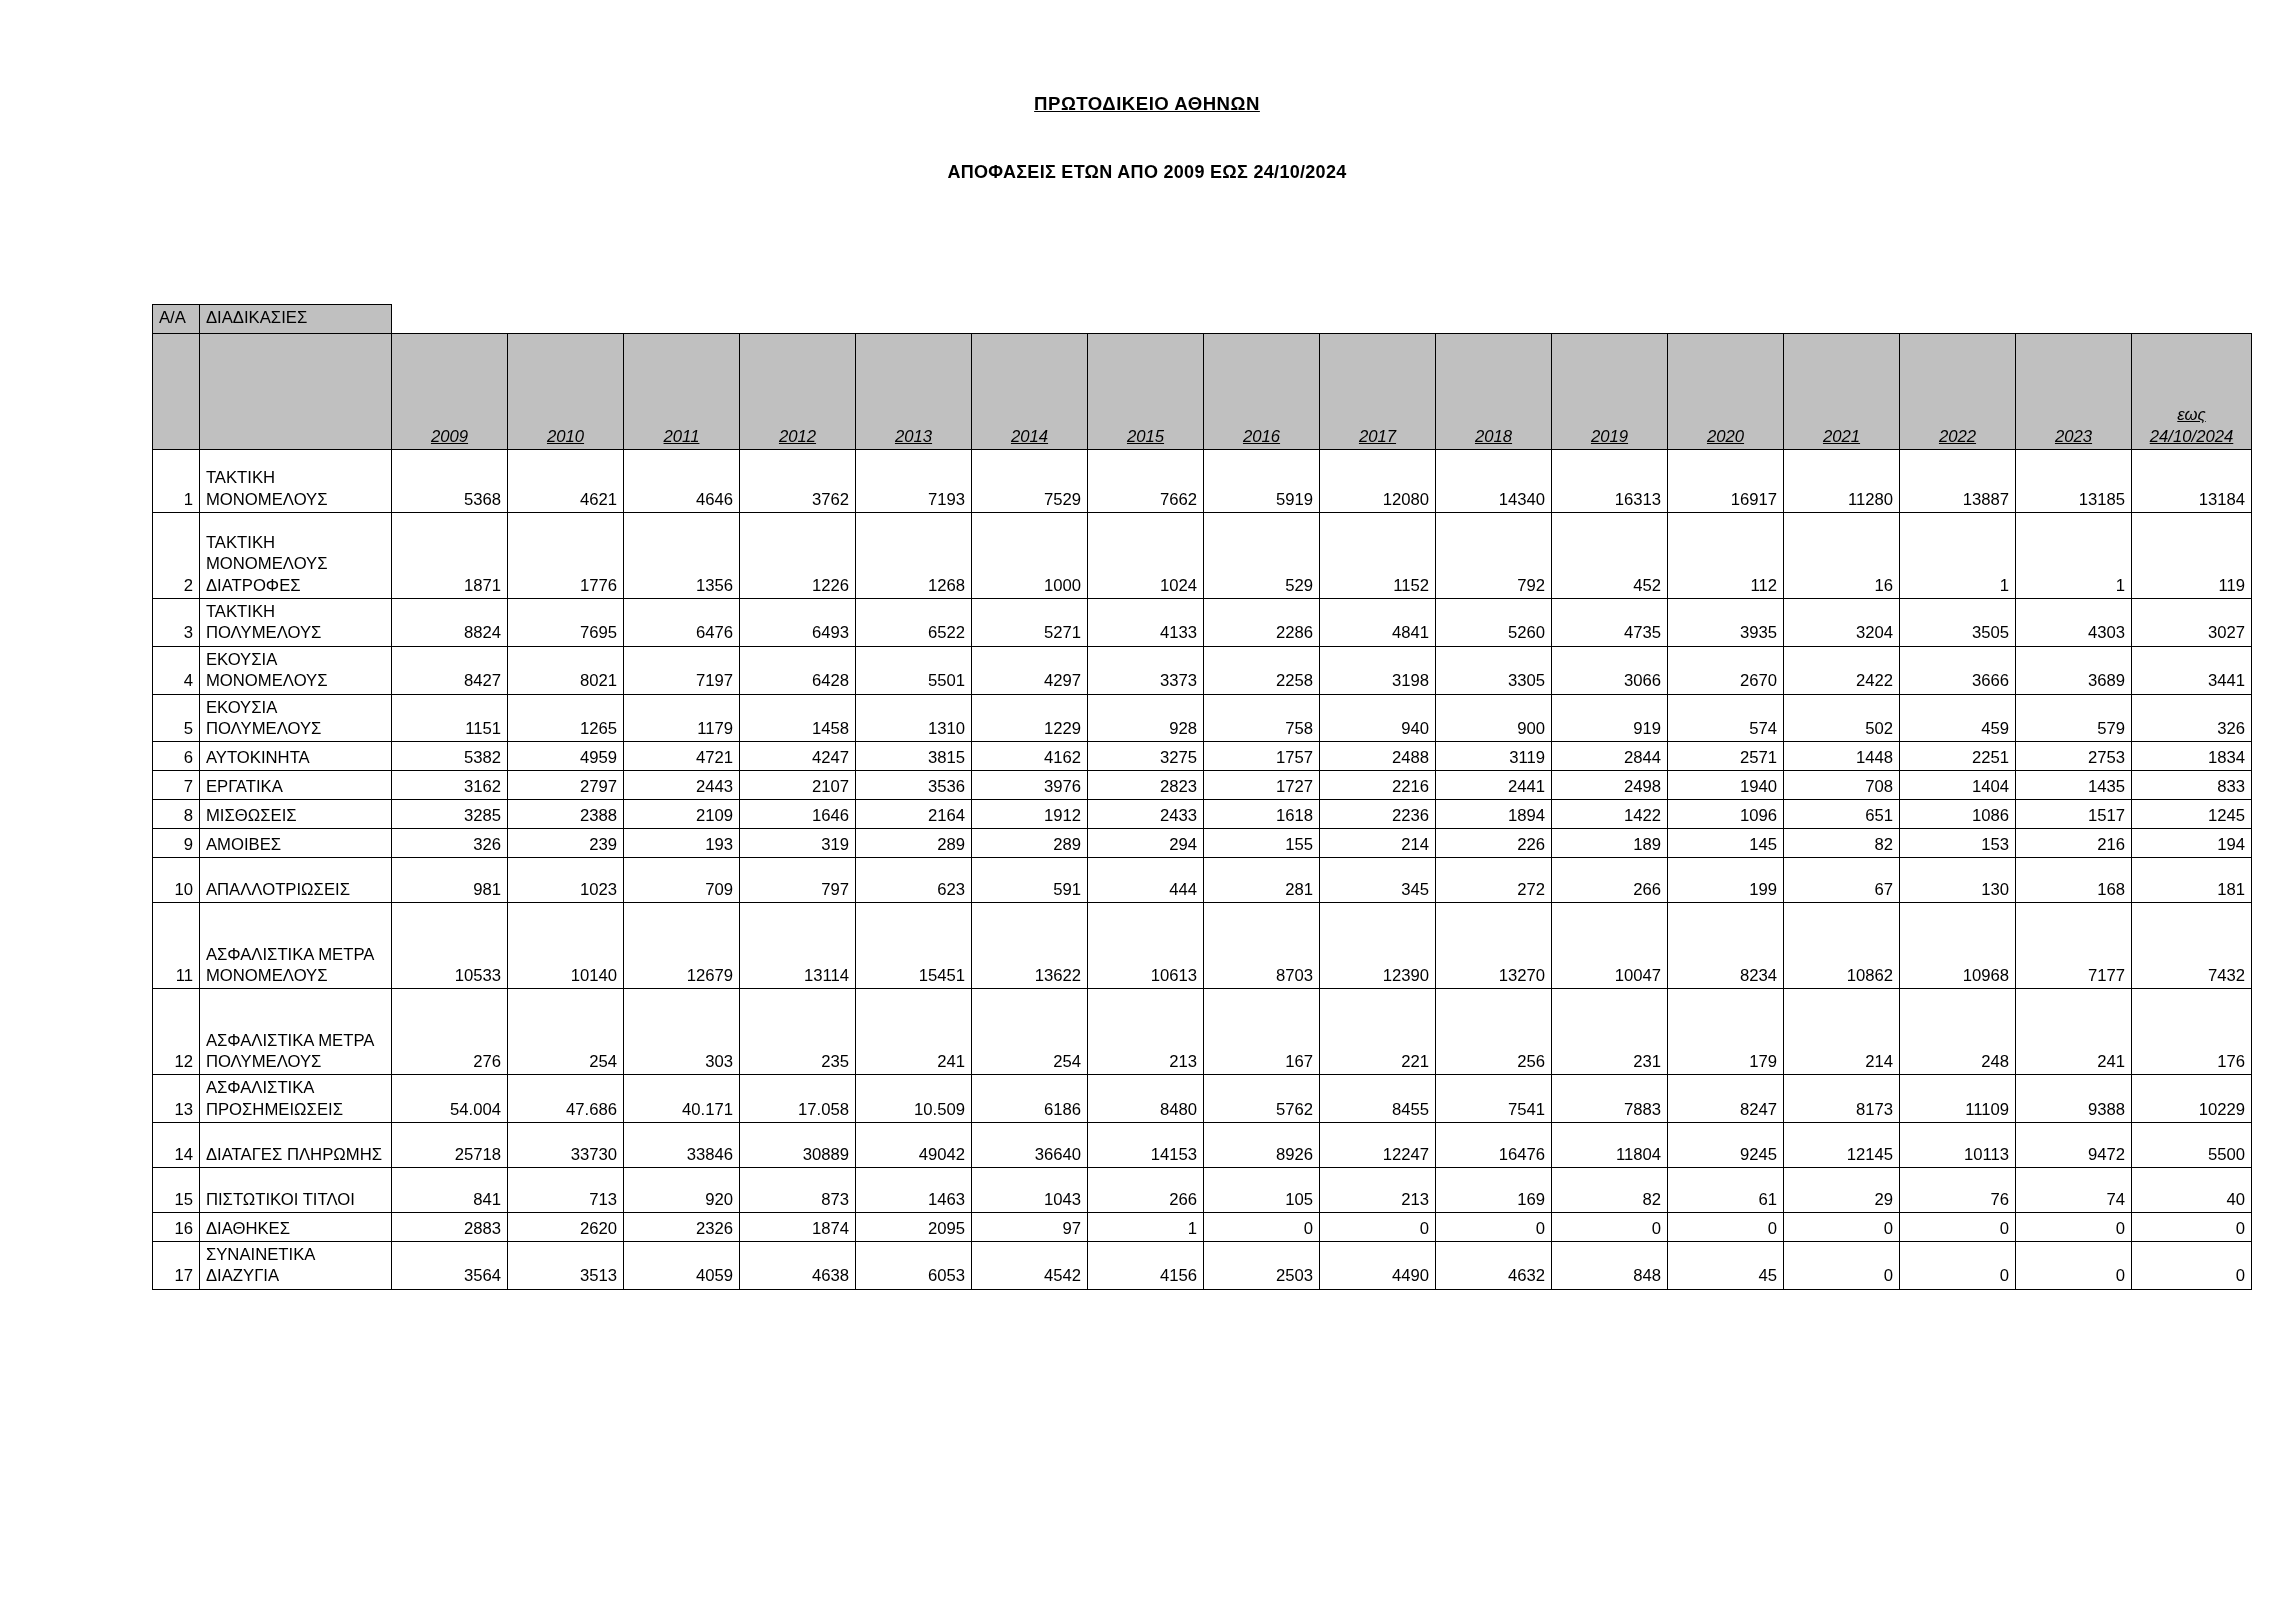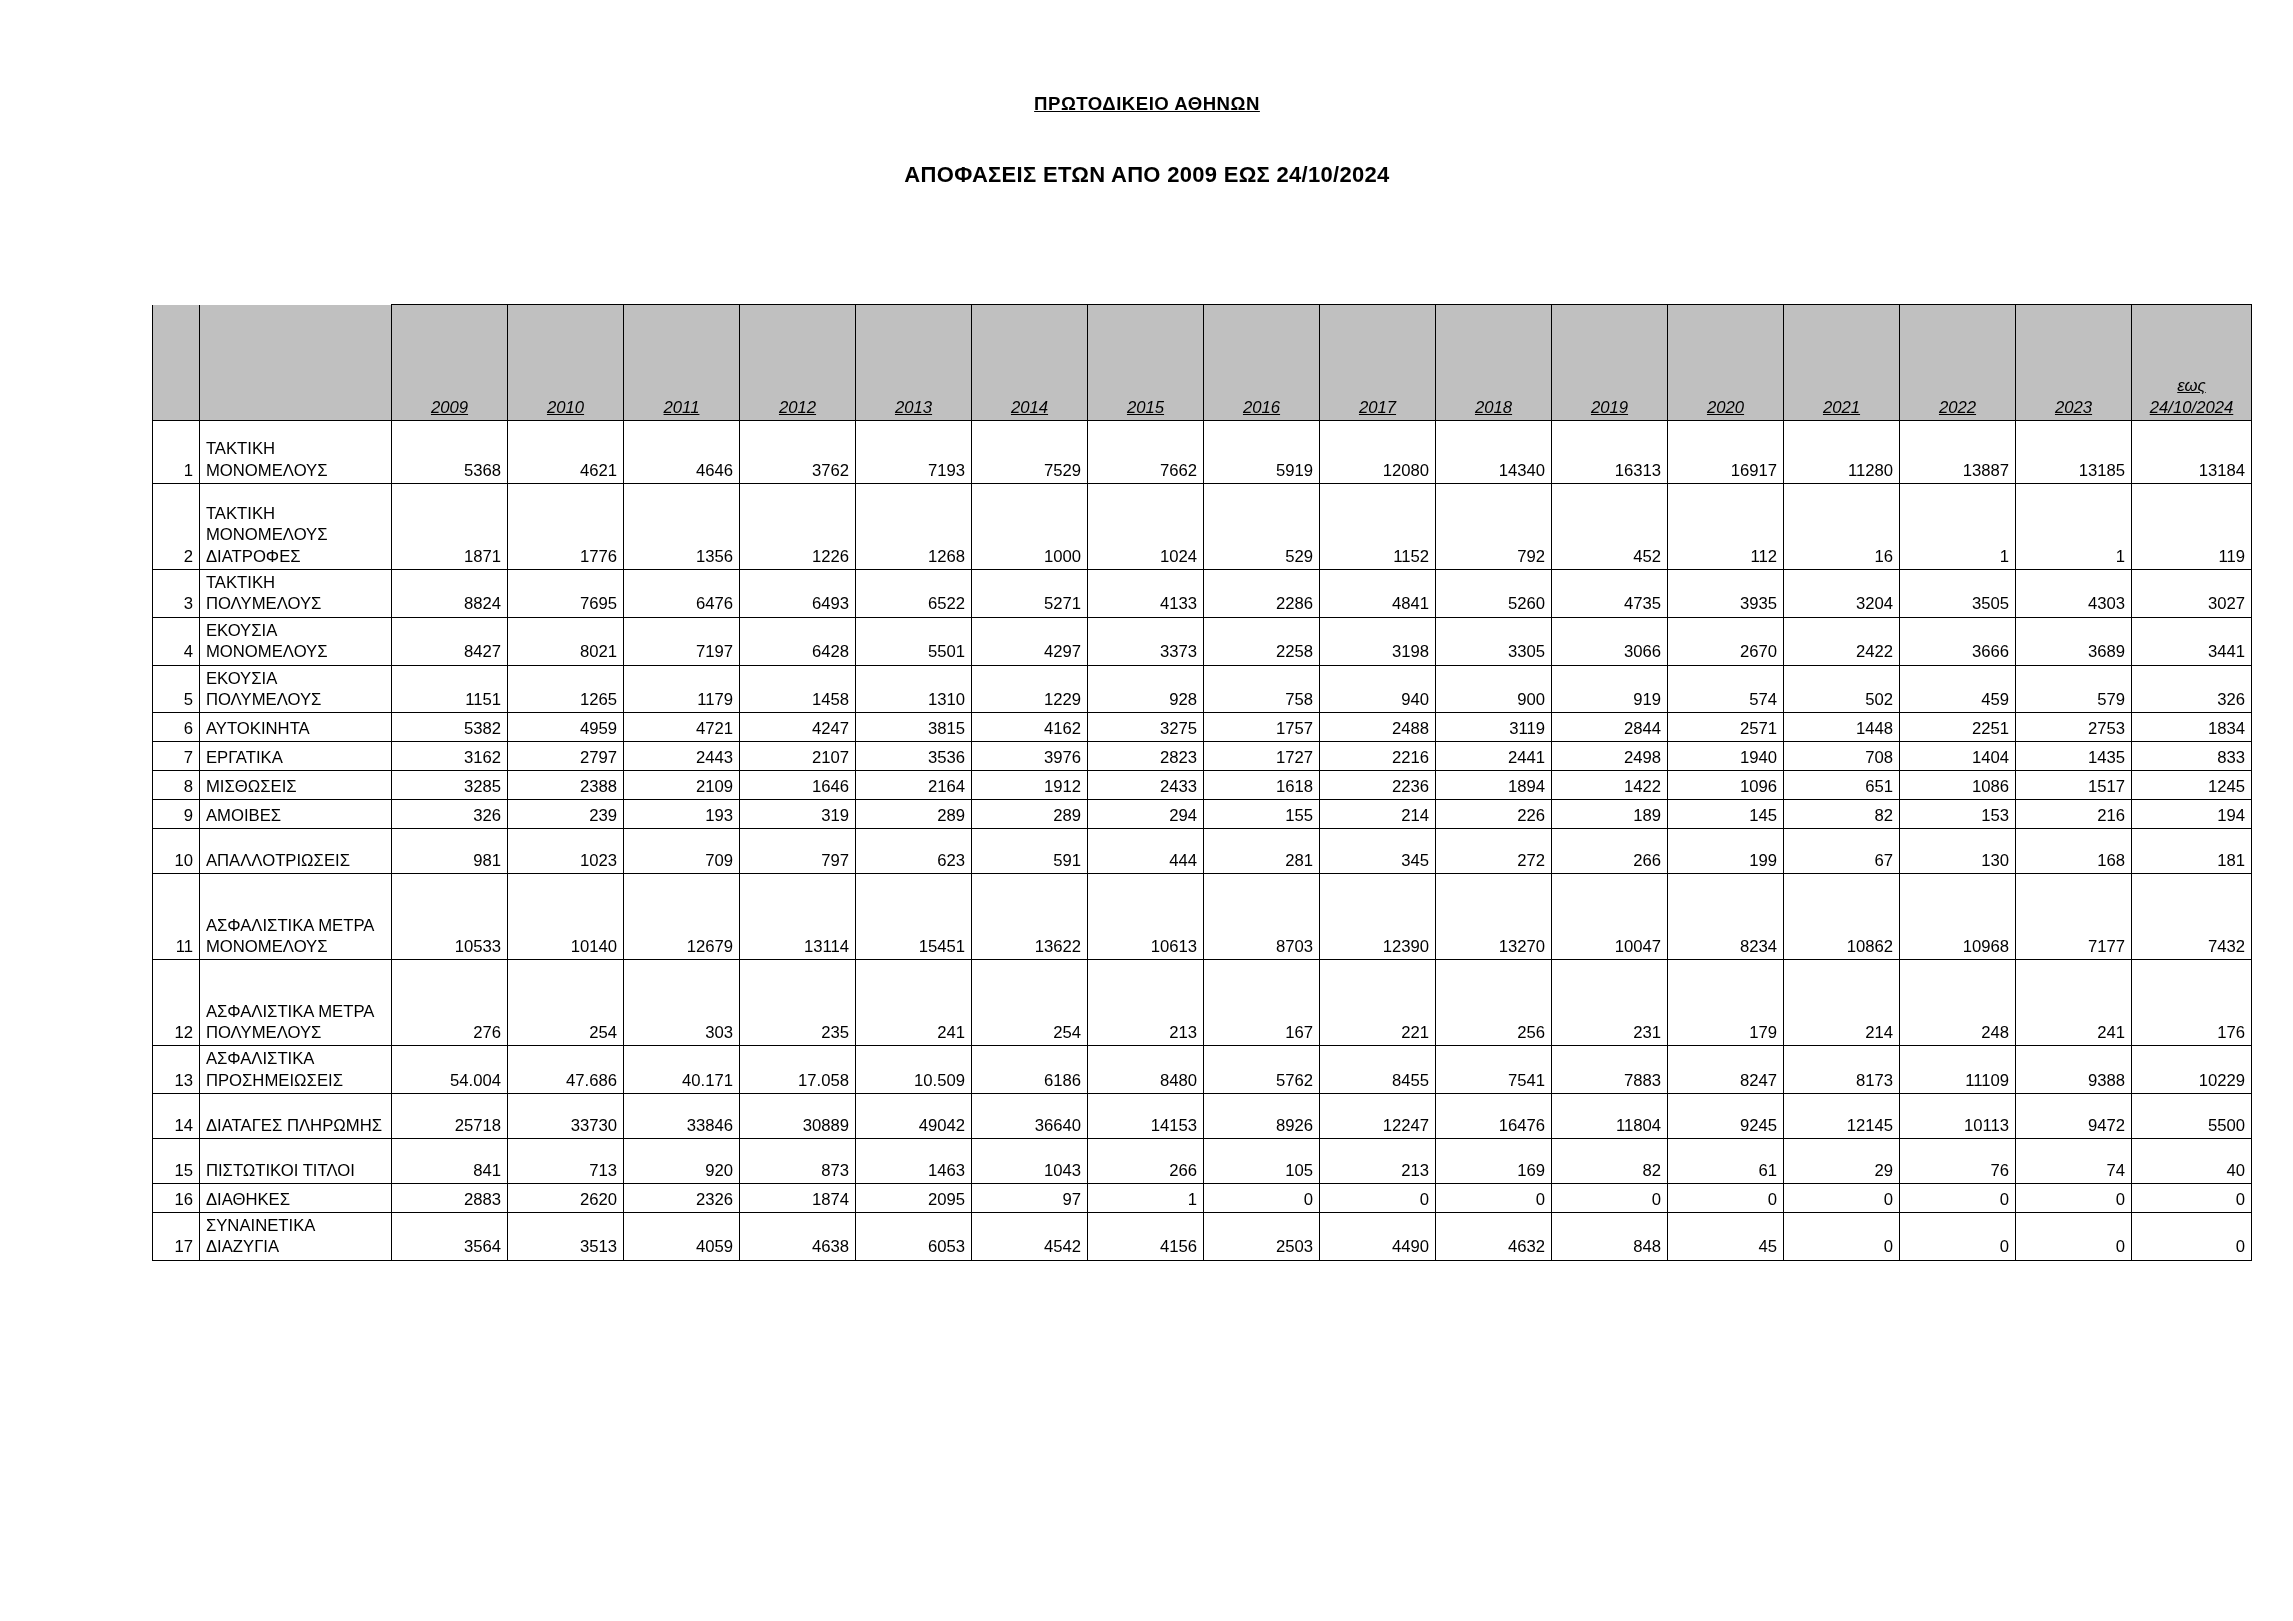--- a/index.html
+++ b/index.html
@@ -26,21 +26,21 @@
     padding-top: 93px;
   }
   .doc-title {
     font-size: 18.6px;
     font-weight: bold;
     text-decoration: underline;
     letter-spacing: 0.5px;
     line-height: 1.2;
   }
   .doc-subtitle {
-    font-size: 22px;
+    font-size: 18px;
     font-weight: bold;
     margin-top: 47px;
     letter-spacing: 0.3px;
   }
   .table-wrap {
     position: absolute;
     left: 152px;
     top: 304px;
     width: 2000px;
   }
@@ -137,20 +137,25 @@
         <col class="c-yr">
           <col class="c-yr">
           <col class="c-yr">
           <col class="c-yr">
         <col class="c-yr">
           <col class="c-yr">
           <col class="c-yr">
           <col class="c-last">
       </colgroup>
       <thead>
+        <tr class="hdr-row1">
+          <td class="hdr-aa hdr-top-aa">Α/Α</td>
+          <td class="hdr-proc hdr-top-aa">ΔΙΑΔΙΚΑΣΙΕΣ</td>
+          <td class="spacer" colspan="16"></td>
+        </tr>
         <tr class="hdr-row2">
           <td class="blank-left"></td>
           <td class="blank-left"></td>
           <td class="hdr-year">2009</td>
           <td class="hdr-year">2010</td>
           <td class="hdr-year">2011</td>
           <td class="hdr-year">2012</td>
           <td class="hdr-year">2013</td>
           <td class="hdr-year">2014</td>
           <td class="hdr-year">2015</td>

